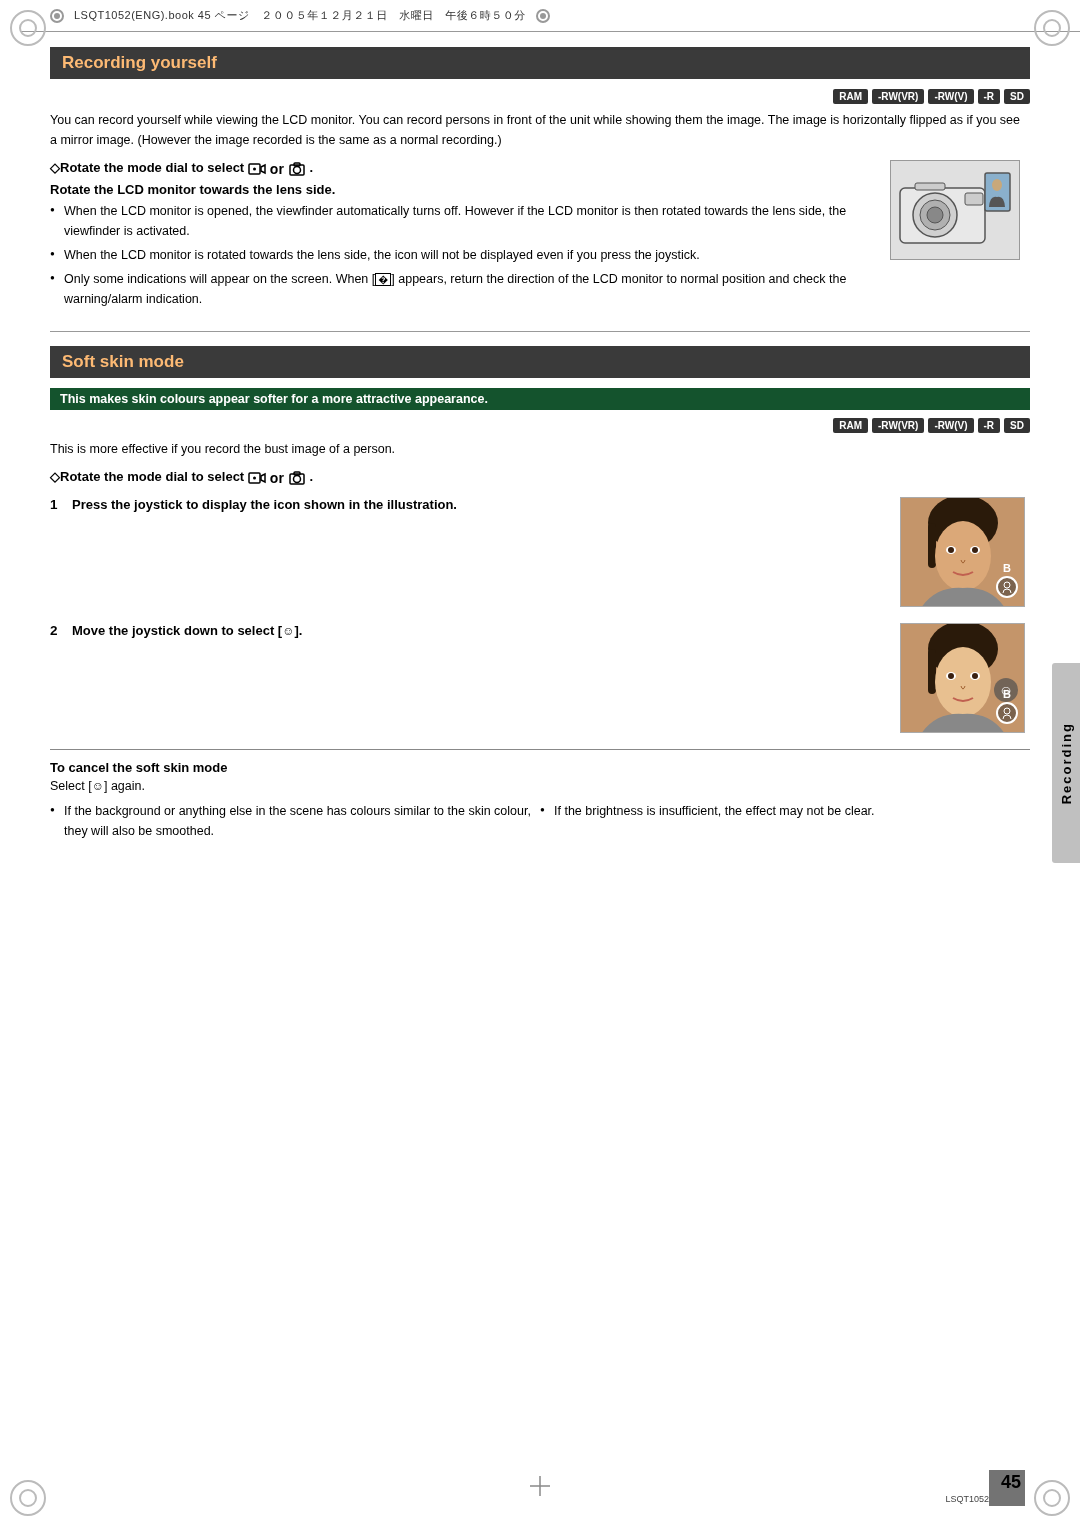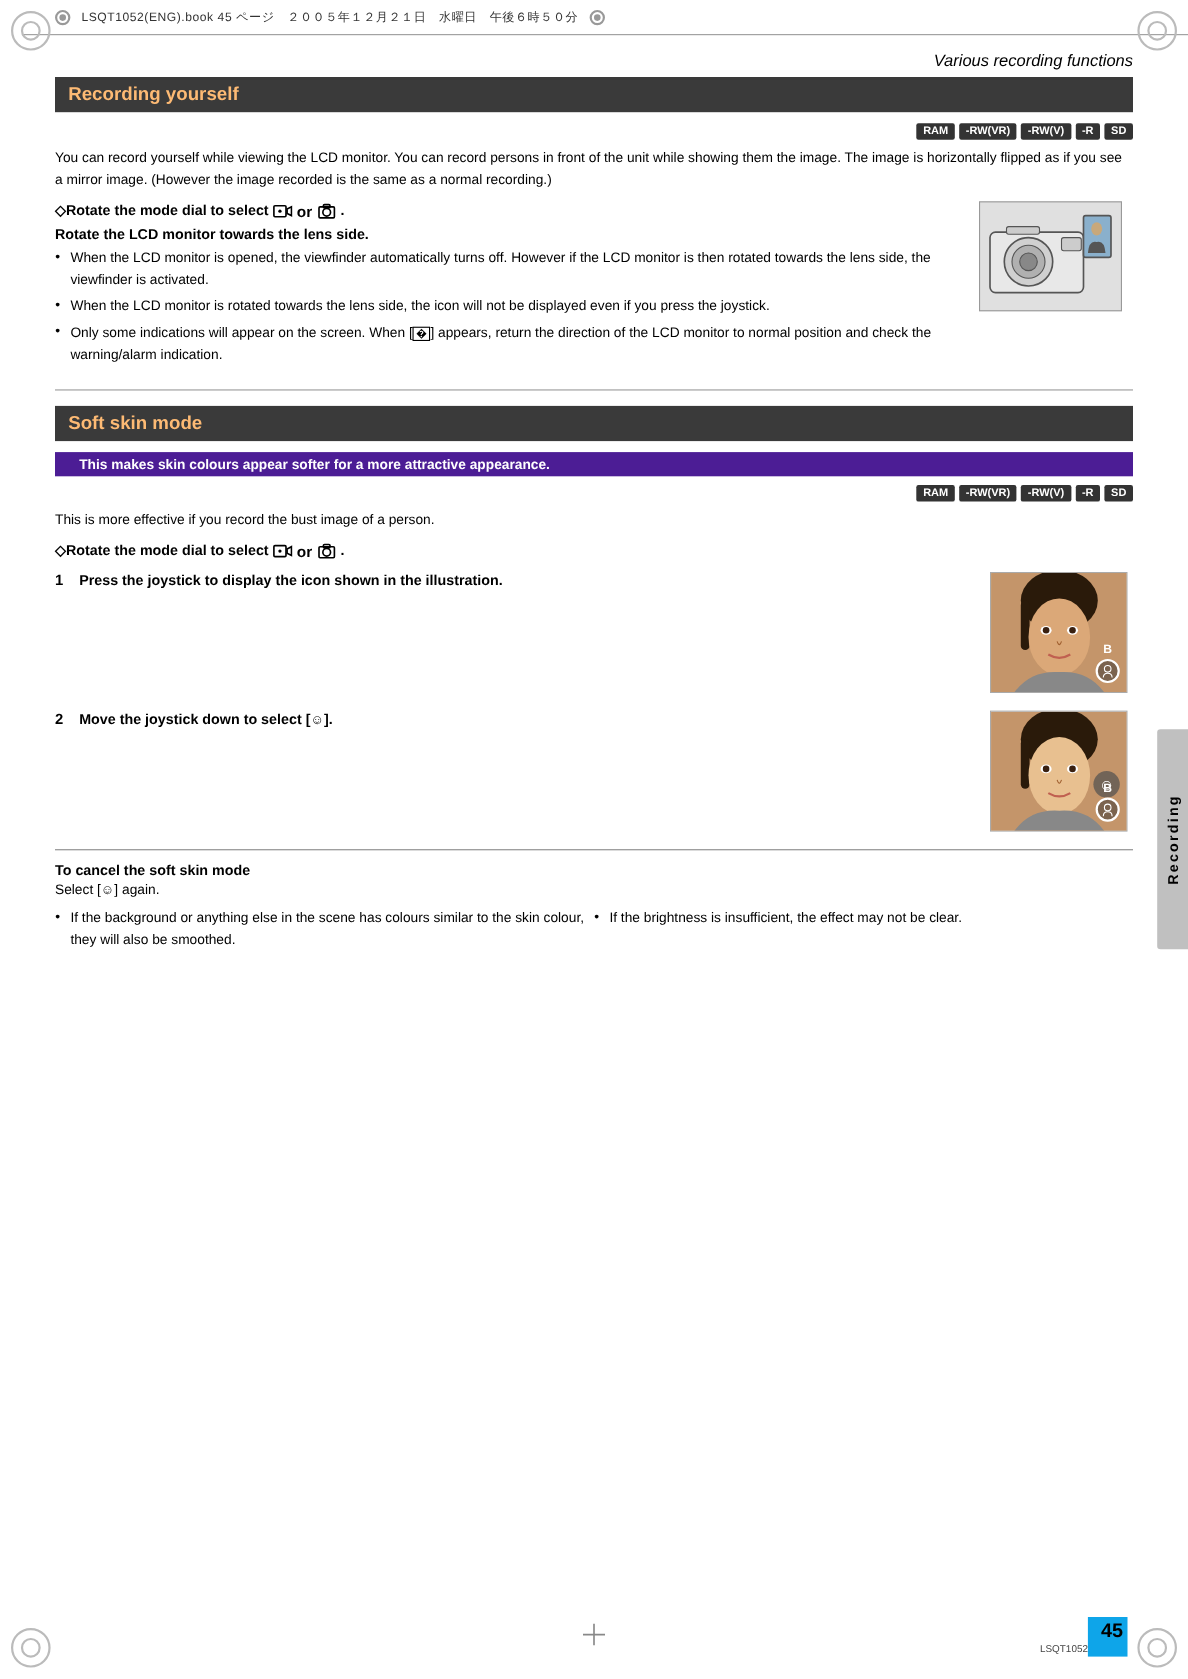--- a/index.html
+++ b/index.html
@@ -210,23 +210,23 @@
 
     
     .divider {
       border: none;
       border-top: 1px solid #999;
       margin: 14px 0;
     }
 
     
     .highlight-box {
-      background: #4c1d95;
+      background: #14532d;
       color: #fff;
-      padding: 4px 22px;
+      padding: 4px 10px;
       font-size: 12.5px;
       font-weight: bold;
       margin-bottom: 8px;
     }
 
     
     .step {
       display: flex;
       gap: 12px;
       margin-bottom: 16px;
@@ -278,21 +278,21 @@
       flex: 1;
     }
 
     
     .page-number-box {
       position: absolute;
       bottom: 20px;
       right: 55px;
       width: 36px;
       height: 36px;
-      background: #0ea5e9;
+      background: #737373;
       display: flex;
       align-items: flex-start;
       justify-content: flex-end;
       padding: 2px 4px;
     }
     .page-number {
       font-size: 18px;
       font-weight: bold;
       color: #000;
     }
@@ -369,23 +369,20 @@
   </div>
 
   <div class="top-bar">
     <span class="top-bar-dot"></span>
     <span class="top-bar-text">LSQT1052(ENG).book  45 ページ　２００５年１２月２１日　水曜日　午後６時５０分</span>
     <span class="top-bar-dot"></span>
   </div>
 
   <div class="main-content">
 
-    <div class="section-header-right">
-      <em>Various recording functions</em>
-    </div>
 
     <div class="section-title">
       <span>Recording yourself</span>
     </div>
 
     <div class="badge-row">
       <span class="badge">RAM</span>
       <span class="badge">-RW(VR)</span>
       <span class="badge">-RW(V)</span>
       <span class="badge">-R</span>

